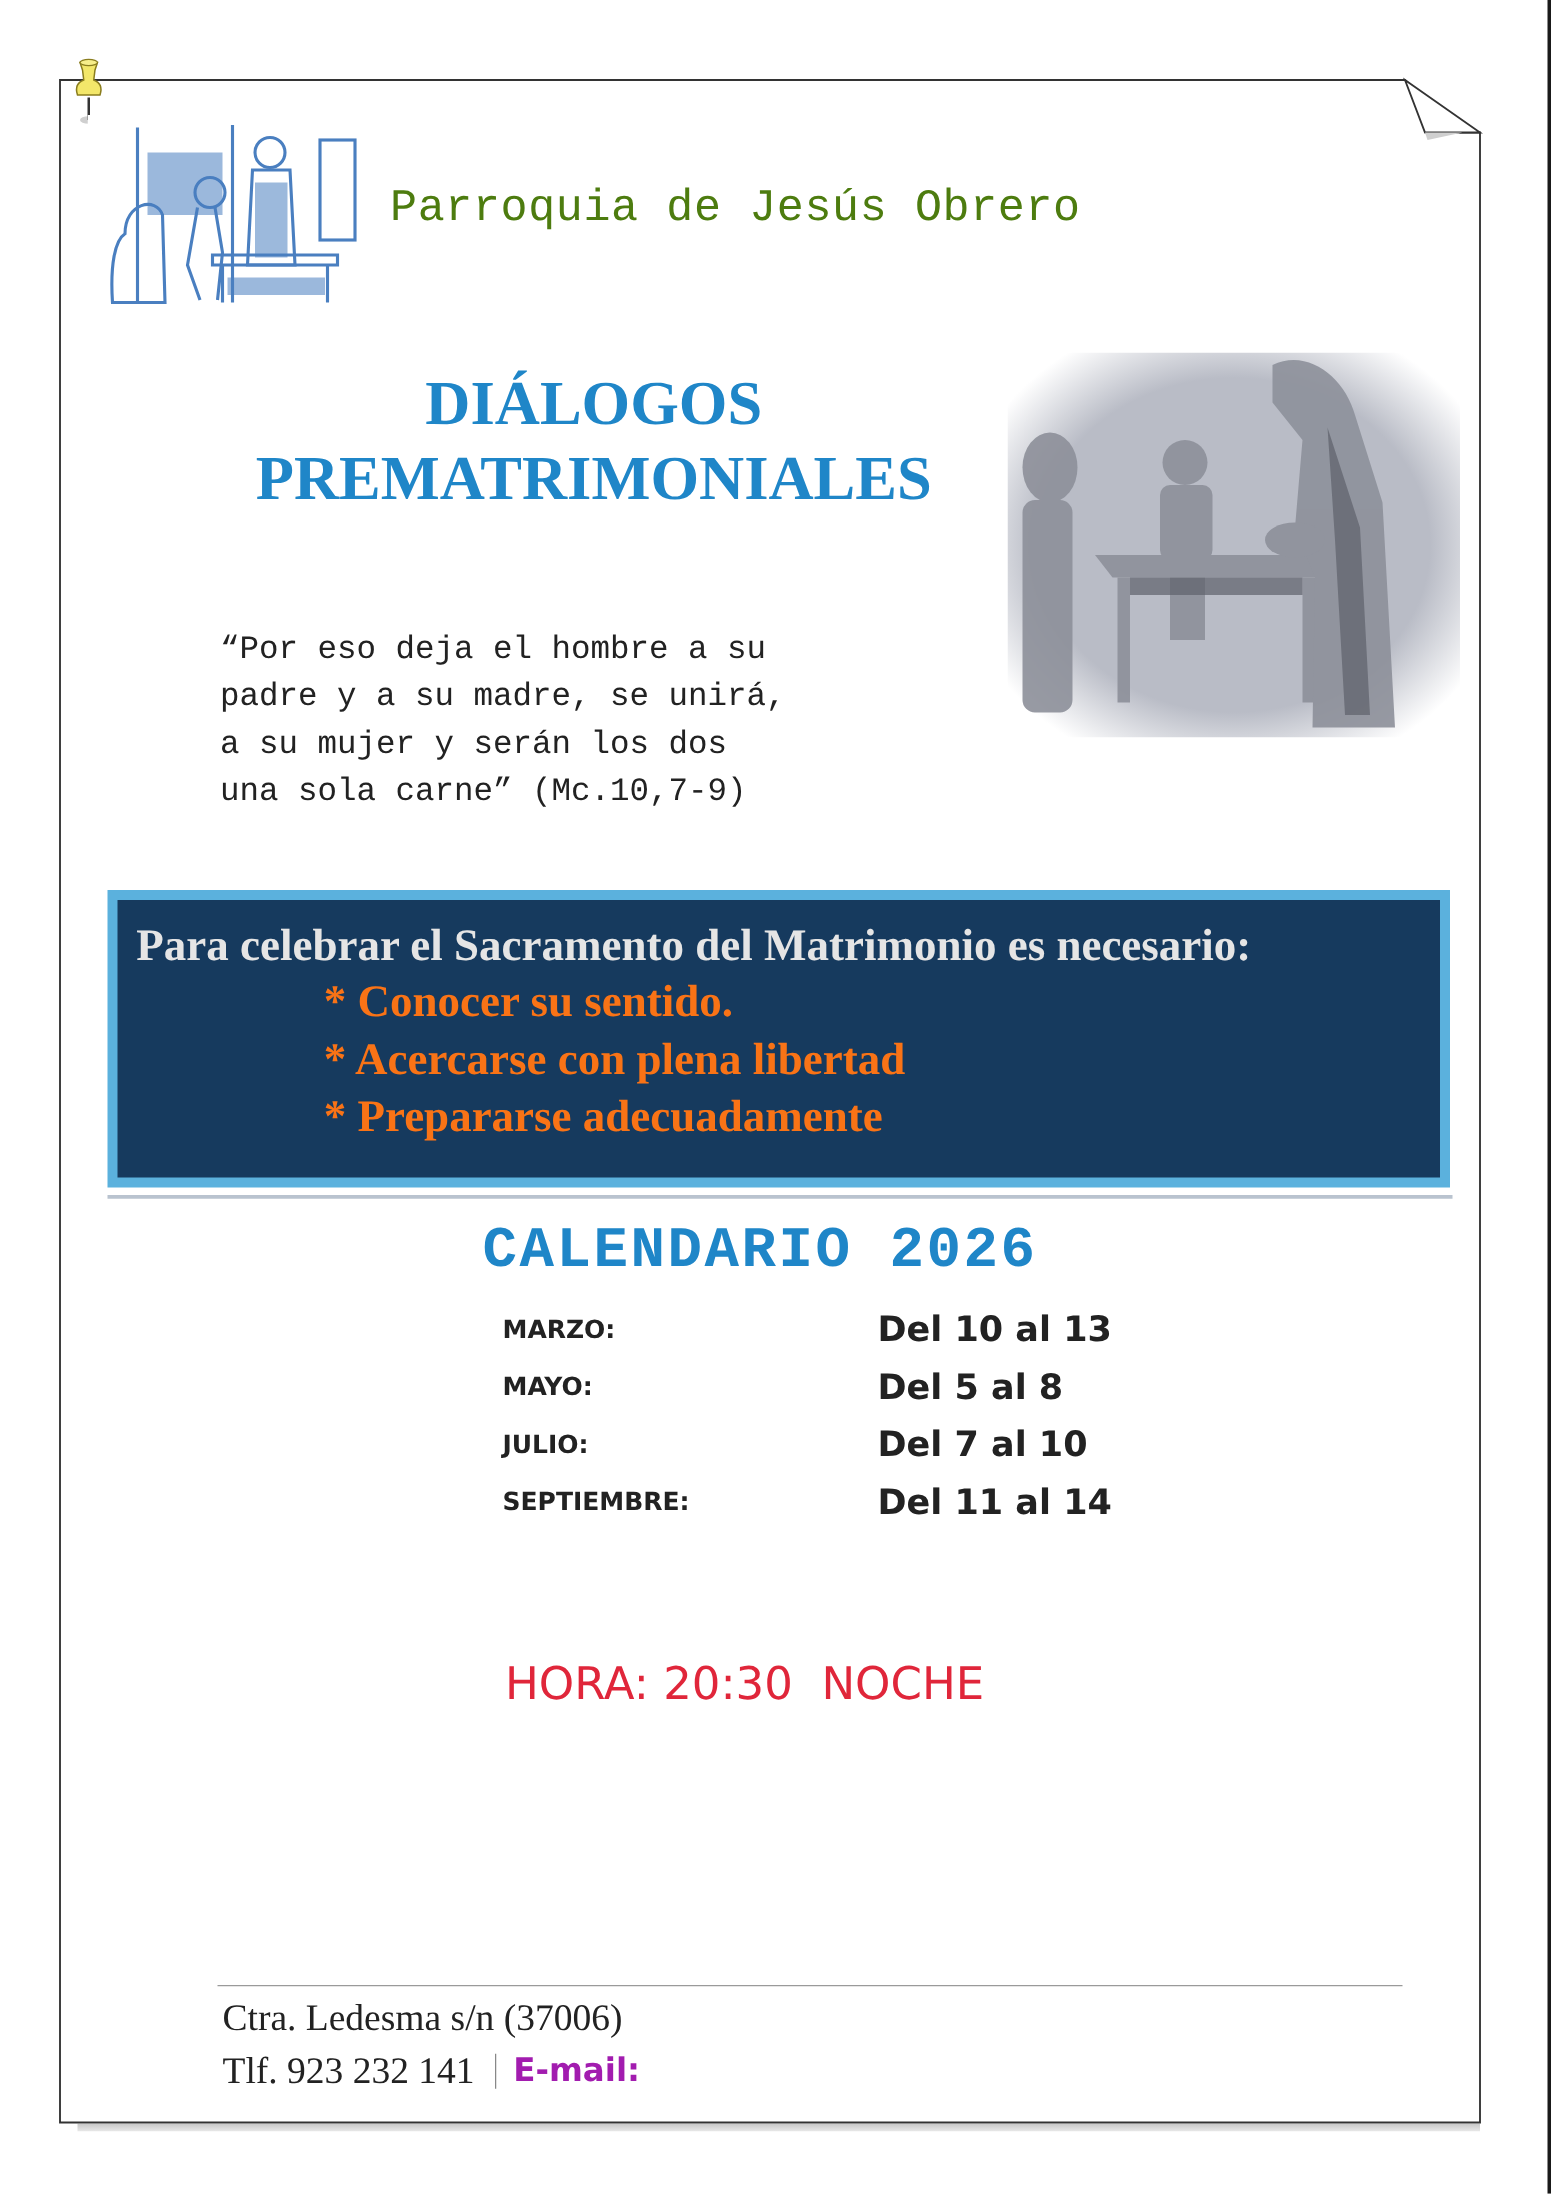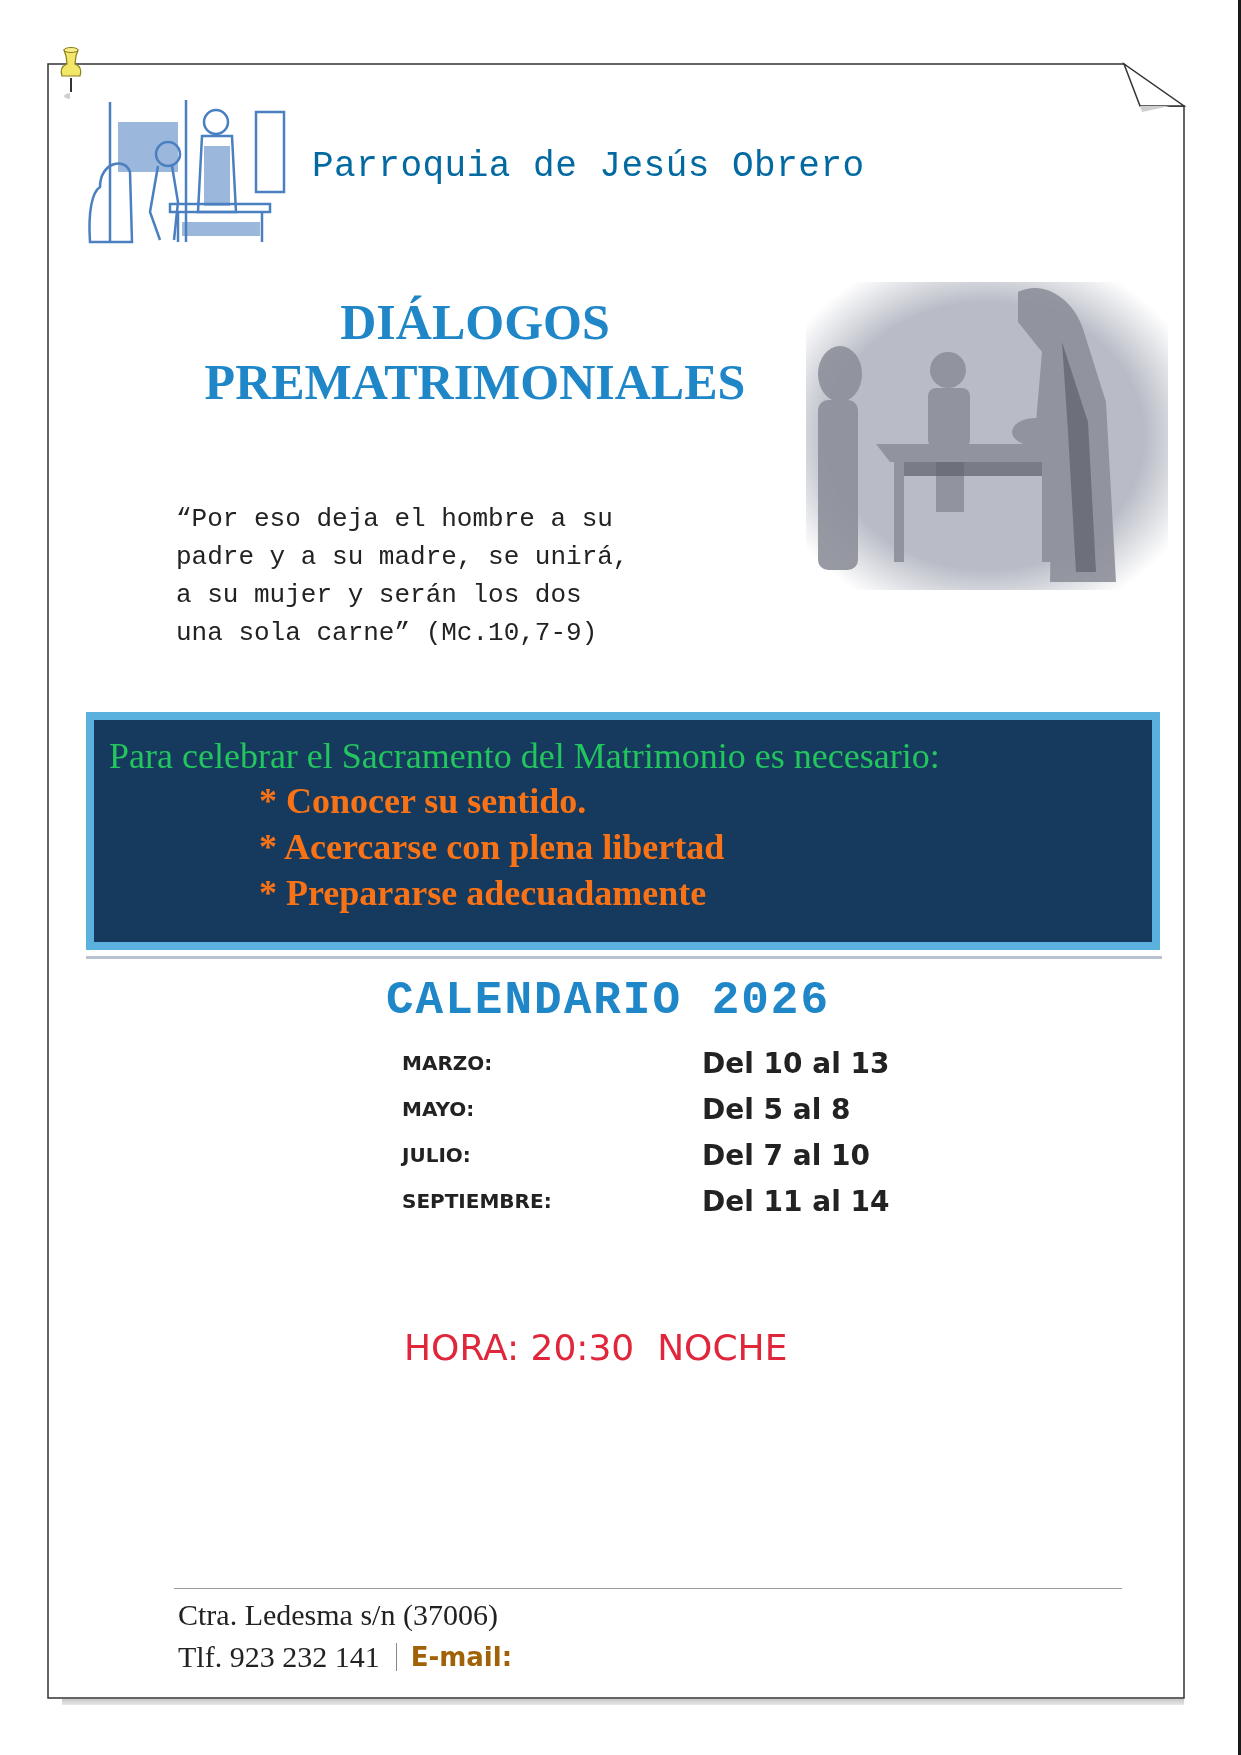--- a/index.html
+++ b/index.html
@@ -9,49 +9,49 @@
 
     
     .paper { position: absolute; left: 48px; top: 64px; width: 1138px; height: 1634px; }
     .paper svg.frame { position: absolute; left: 0; top: 0; overflow: visible; }
     .paper-shadow { position: absolute; left: 62px; top: 1699px; width: 1122px; height: 6px; background: linear-gradient(#c8c8c8, #e8e8e8); }
 
     .pin { position: absolute; left: 56px; top: 46px; width: 30px; height: 56px; }
 
     .logo { position: absolute; left: 70px; top: 92px; width: 222px; height: 160px; }
 
-    .parish-title { position: absolute; left: 312px; top: 146px; font-family: "Liberation Mono", monospace; font-size: 36px; color: #0369a1; letter-spacing: 0.5px; white-space: nowrap; }
+    .parish-title { position: absolute; left: 312px; top: 146px; font-family: "Liberation Mono", monospace; font-size: 36px; color: #4d7c0f; letter-spacing: 0.5px; white-space: nowrap; }
 
     .main-title { position: absolute; left: 160px; top: 292px; width: 630px; text-align: center; font-family: "Liberation Serif", serif; font-weight: bold; font-size: 50px; line-height: 60px; color: #1f86c8; }
 
     .photo { position: absolute; left: 806px; top: 282px; width: 362px; height: 308px; }
 
     .quote { position: absolute; left: 176px; top: 500px; font-family: "Liberation Mono", monospace; font-size: 26px; line-height: 38px; color: #222; white-space: pre; }
 
     .req-box { position: absolute; left: 86px; top: 712px; width: 1074px; height: 238px; background: #5bb1dd; box-sizing: border-box; padding: 8px; }
     .req-inner { width: 100%; height: 100%; background: #163a5e; box-sizing: border-box; padding: 14px 0 0 15px; }
     .req-shadow { position: absolute; left: 86px; top: 956px; width: 1076px; height: 3px; background: #b9c3cf; }
-    .req-heading { font-family: "Liberation Serif", serif; font-weight: normal; font-size: 36px; color: #22c55e; line-height: 44px; white-space: nowrap; }
+    .req-heading { font-family: "Liberation Serif", serif; font-weight: bold; font-size: 36px; color: #e5e5e5; line-height: 44px; white-space: nowrap; }
     .req-item { font-family: "Liberation Serif", serif; font-weight: bold; font-size: 36px; color: #f97316; line-height: 46px; padding-left: 150px; white-space: nowrap; }
 
     .cal-title { position: absolute; left: 386px; top: 975px; font-family: "Liberation Mono", monospace; font-weight: bold; font-size: 46px; color: #1f86c8; letter-spacing: 2px; white-space: nowrap; }
 
     .cal-table { position: absolute; left: 402px; top: 1040px; }
     .cal-row { display: flex; height: 46px; align-items: center; }
     .cal-month { width: 300px; font-family: "DejaVu Sans", sans-serif; font-weight: bold; font-size: 20px; color: #222; }
     .cal-dates { font-family: "DejaVu Sans", sans-serif; font-weight: bold; font-size: 28px; color: #222; }
 
     .info { position: absolute; left: 404px; top: 1318px; font-family: "DejaVu Sans", sans-serif; font-size: 36px; line-height: 60px; color: #e0263a; white-space: nowrap; }
 
     .footer-line { position: absolute; left: 174px; top: 1588px; width: 948px; height: 1px; background: #9a9a9a; }
     .footer { position: absolute; left: 178px; top: 1594px; }
     .address { font-family: "Liberation Serif", serif; font-size: 30px; color: #222; line-height: 42px; white-space: nowrap; }
     .contact { font-family: "Liberation Serif", serif; font-size: 30px; color: #222; line-height: 42px; white-space: nowrap; display: flex; align-items: center; }
     .sep { display: inline-block; width: 1px; height: 28px; background: #888; margin: 0 14px 0 16px; }
-    .email-label, .email { font-family: "DejaVu Sans", sans-serif; font-weight: bold; font-size: 26px; color: #a16207; }
+    .email-label, .email { font-family: "DejaVu Sans", sans-serif; font-weight: bold; font-size: 26px; color: #a21caf; }
     .email-label { margin-right: 8px; }
   </style>
 </head>
 <body>
 
 <div class="scan-edge"></div>
 
 <div class="paper-shadow"></div>
 <div class="paper">
   <svg class="frame" width="1138" height="1634">

